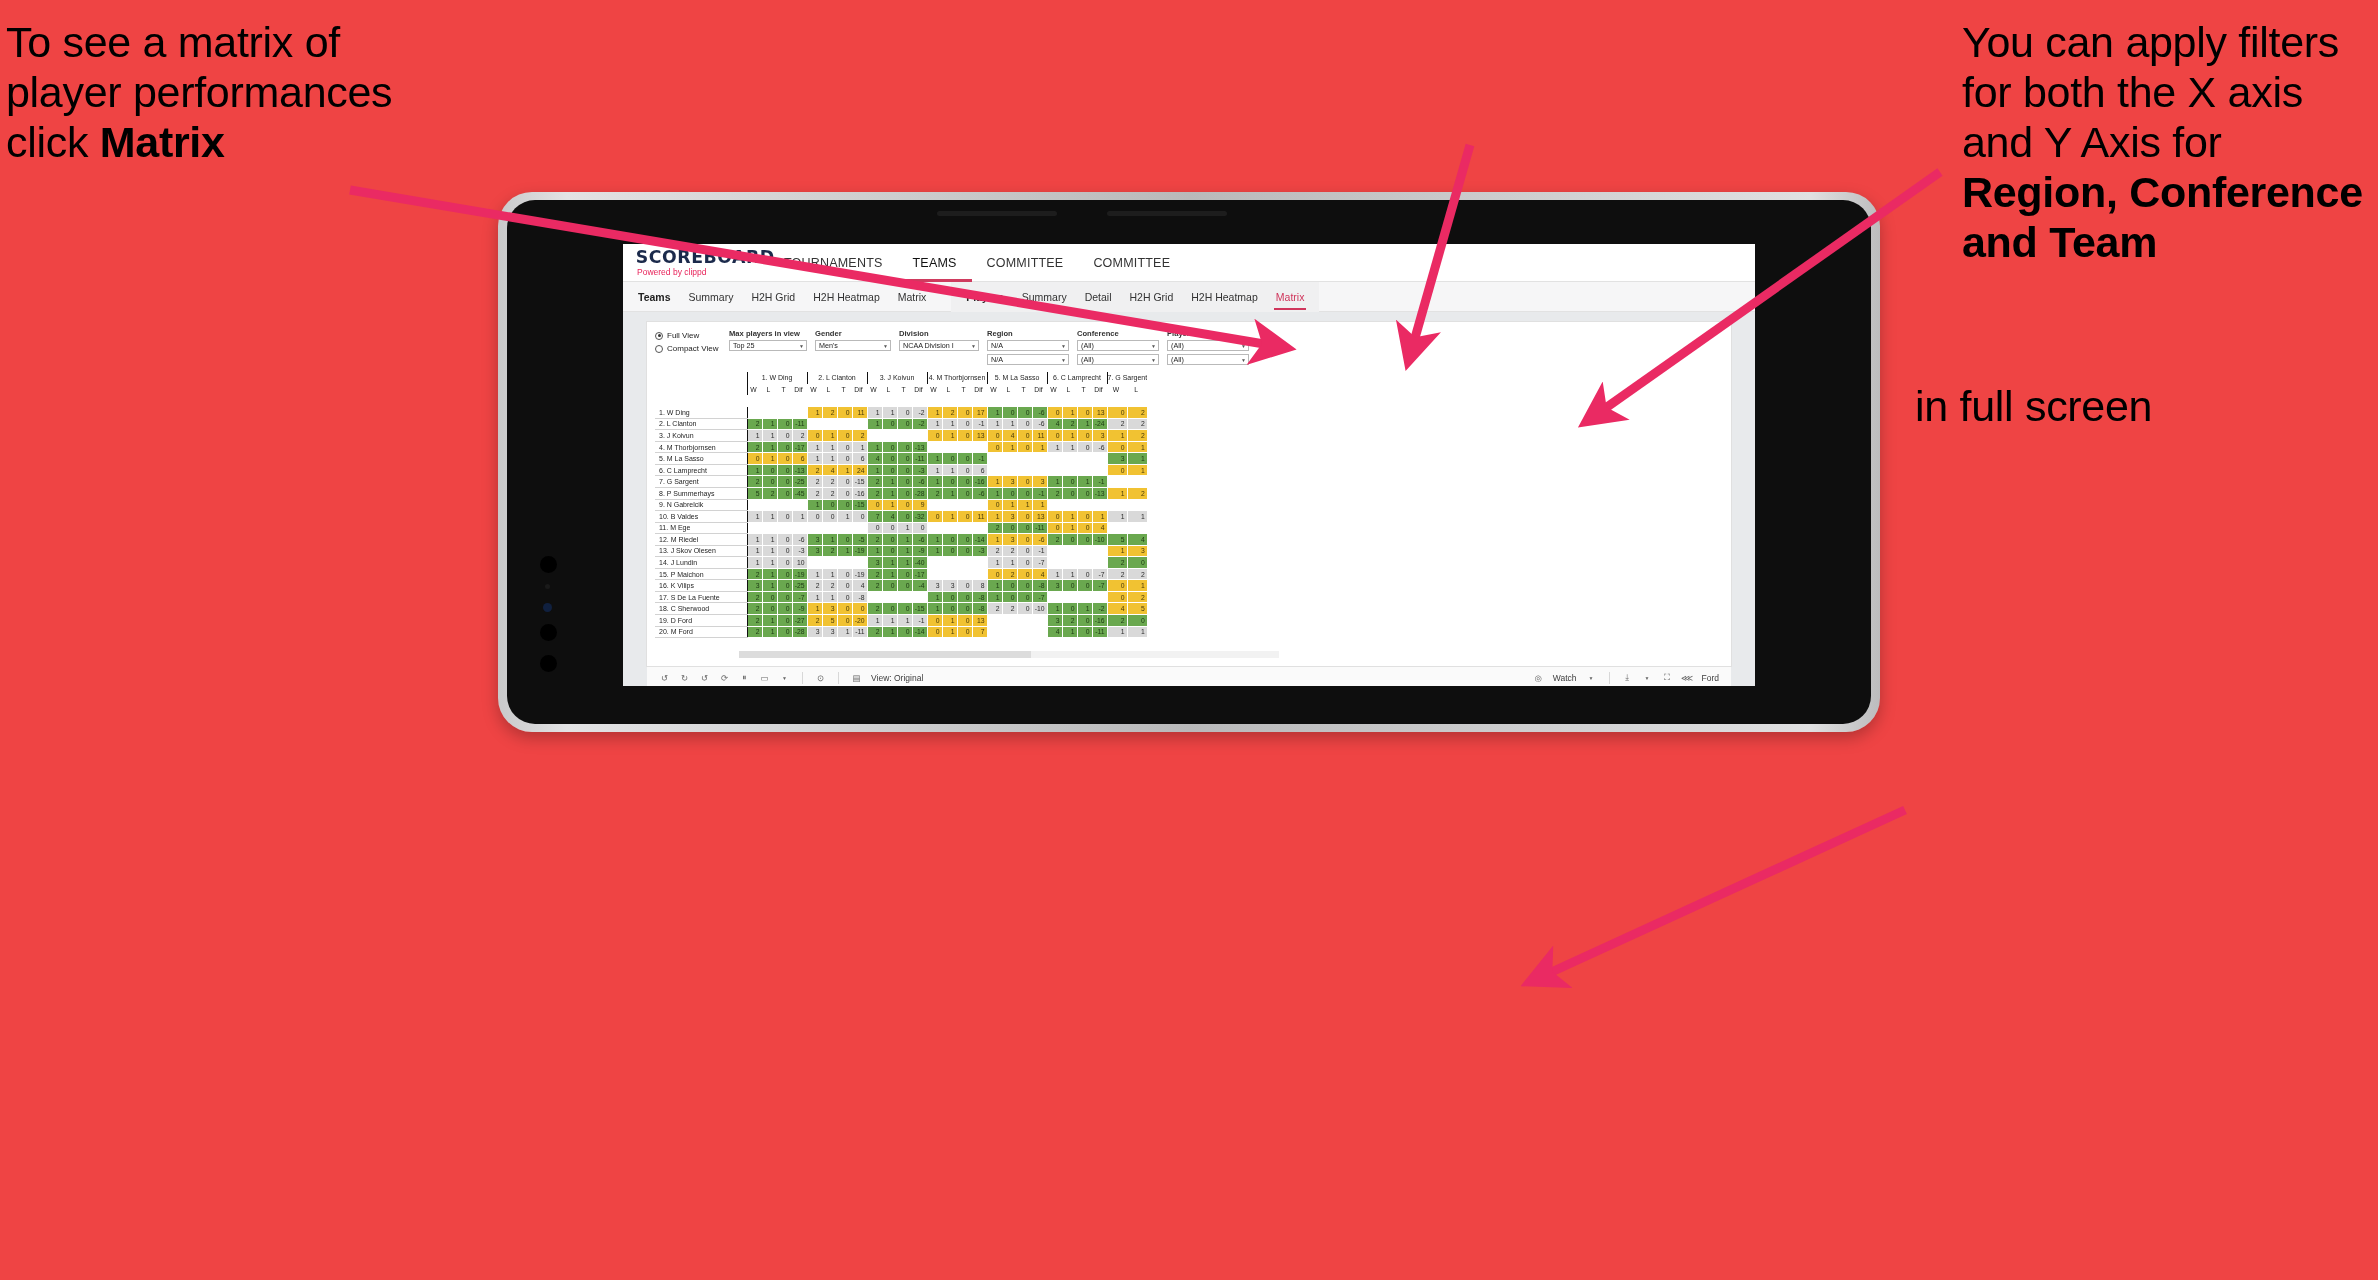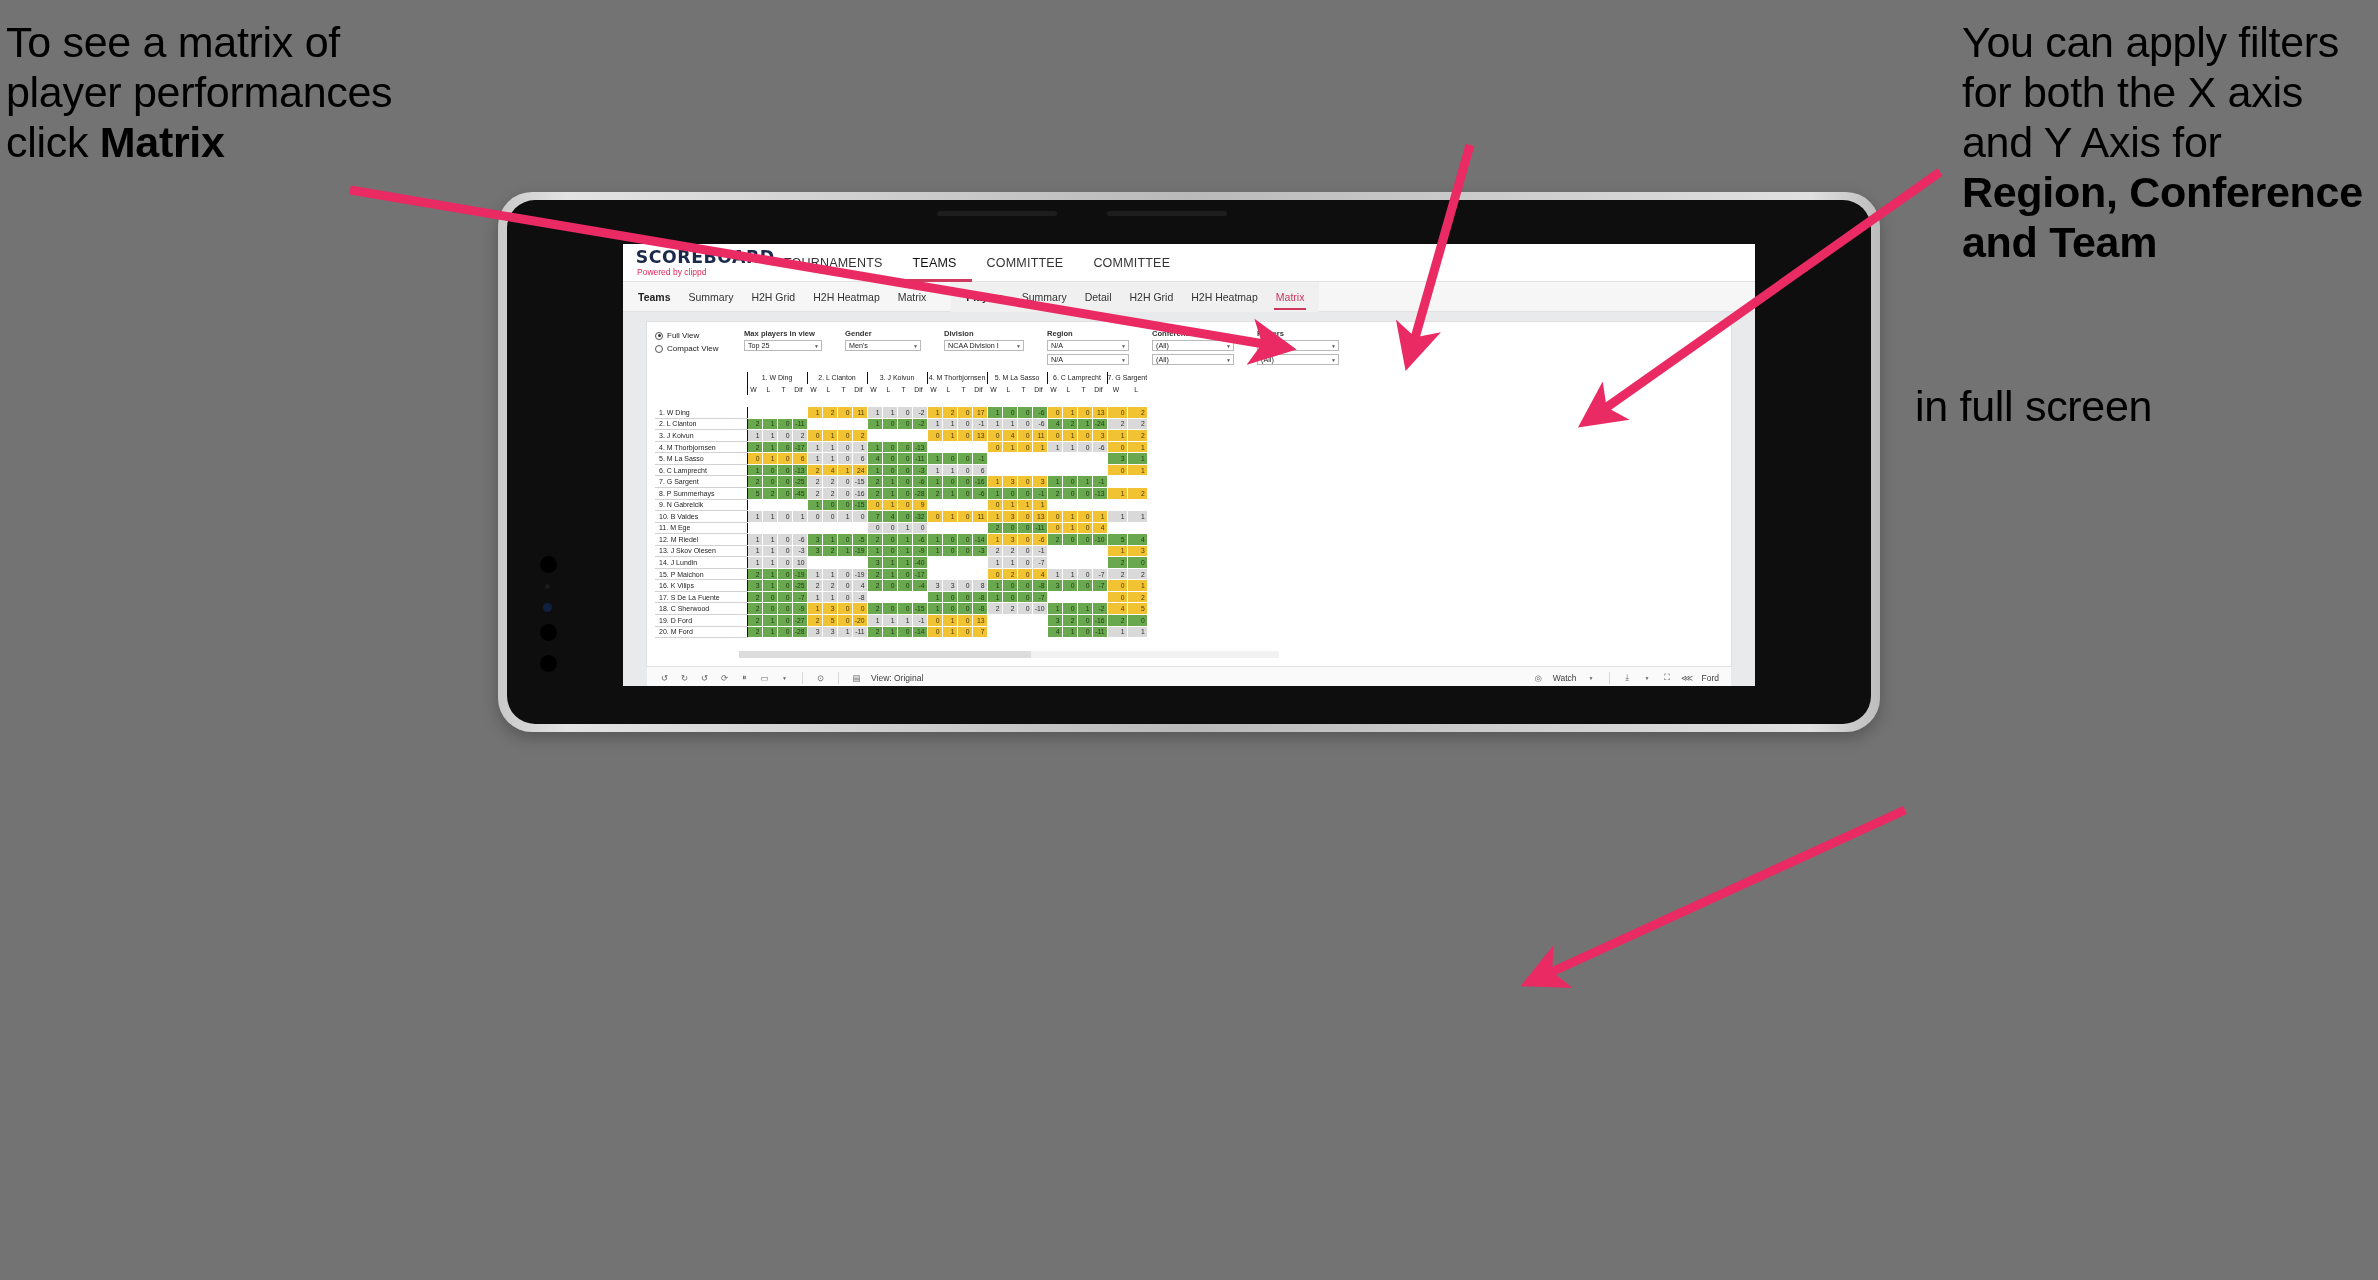--- a/index.html
+++ b/index.html
@@ -1,19 +1,19 @@
 <!DOCTYPE html>
 <html><head>
 <meta charset="utf-8">
 <style>
   * { box-sizing: border-box; margin:0; padding:0; }
   html,body{ width:2378px; height:1280px; background:#ffffff; overflow:hidden;
     font-family:"Liberation Sans", sans-serif; }
 
-  #stage{ position:relative; width:2378px; height:1280px; background:#737373; }
+  #stage{ position:relative; width:2378px; height:1280px; background:#ef4444; }
 
   
   .anno{ position:absolute; color:#000; font-size:43px; line-height:1.16;
          font-family:"Liberation Sans", sans-serif; letter-spacing:-0.3px; }
   .anno b{ font-weight:bold; }
   #anno-matrix{ left:6px;  top:18px;  width:540px; }
   #anno-filters{ left:965px; top:18px; width:760px; text-align:center; }
   #anno-axis{ left:1962px; top:18px; width:420px; }
   #anno-full{ left:1915px; top:382px; width:450px; }
 
@@ -65,21 +65,21 @@
   .subgrp a.on{ color:#d0365c; position:relative; }
   .subgrp a.on:after{ content:""; position:absolute; left:7px; right:7px; bottom:2px;
      height:2px; background:#d0365c; }
 
   
   .viz{ position:relative; height:374px; background:#e8eaec; padding:10px 24px 0 24px; }
   .sheet{ background:#fff; height:344px; position:relative; overflow:hidden;
      box-shadow:0 0 0 1px #e0e0e0; }
 
   
-  .filters{ display:flex; padding:7px 6px 4px 8px; gap:15px; }
+  .filters{ display:flex; padding:7px 6px 4px 8px; gap:0; }
   .fcol{ margin-right:8px; }
   .flabel{ font-size:7.6px; color:#333; margin-bottom:2px; height:9px;font-weight:bold; }
   .fsel{ height:11px; border:1px solid #b9b9b9; background:#fff; font-size:7.2px;
      color:#222; display:flex; align-items:center; padding:0 2px 0 3px;
      justify-content:space-between; margin-bottom:3px; }
   .fsel .cv{ white-space:nowrap; overflow:hidden; }
   .fsel .ar{ font-size:5px; color:#555; }
   .radios{ width:74px; }
   .radio{ display:flex; align-items:center; gap:4px; font-size:8px; color:#222;
      height:13px; }

